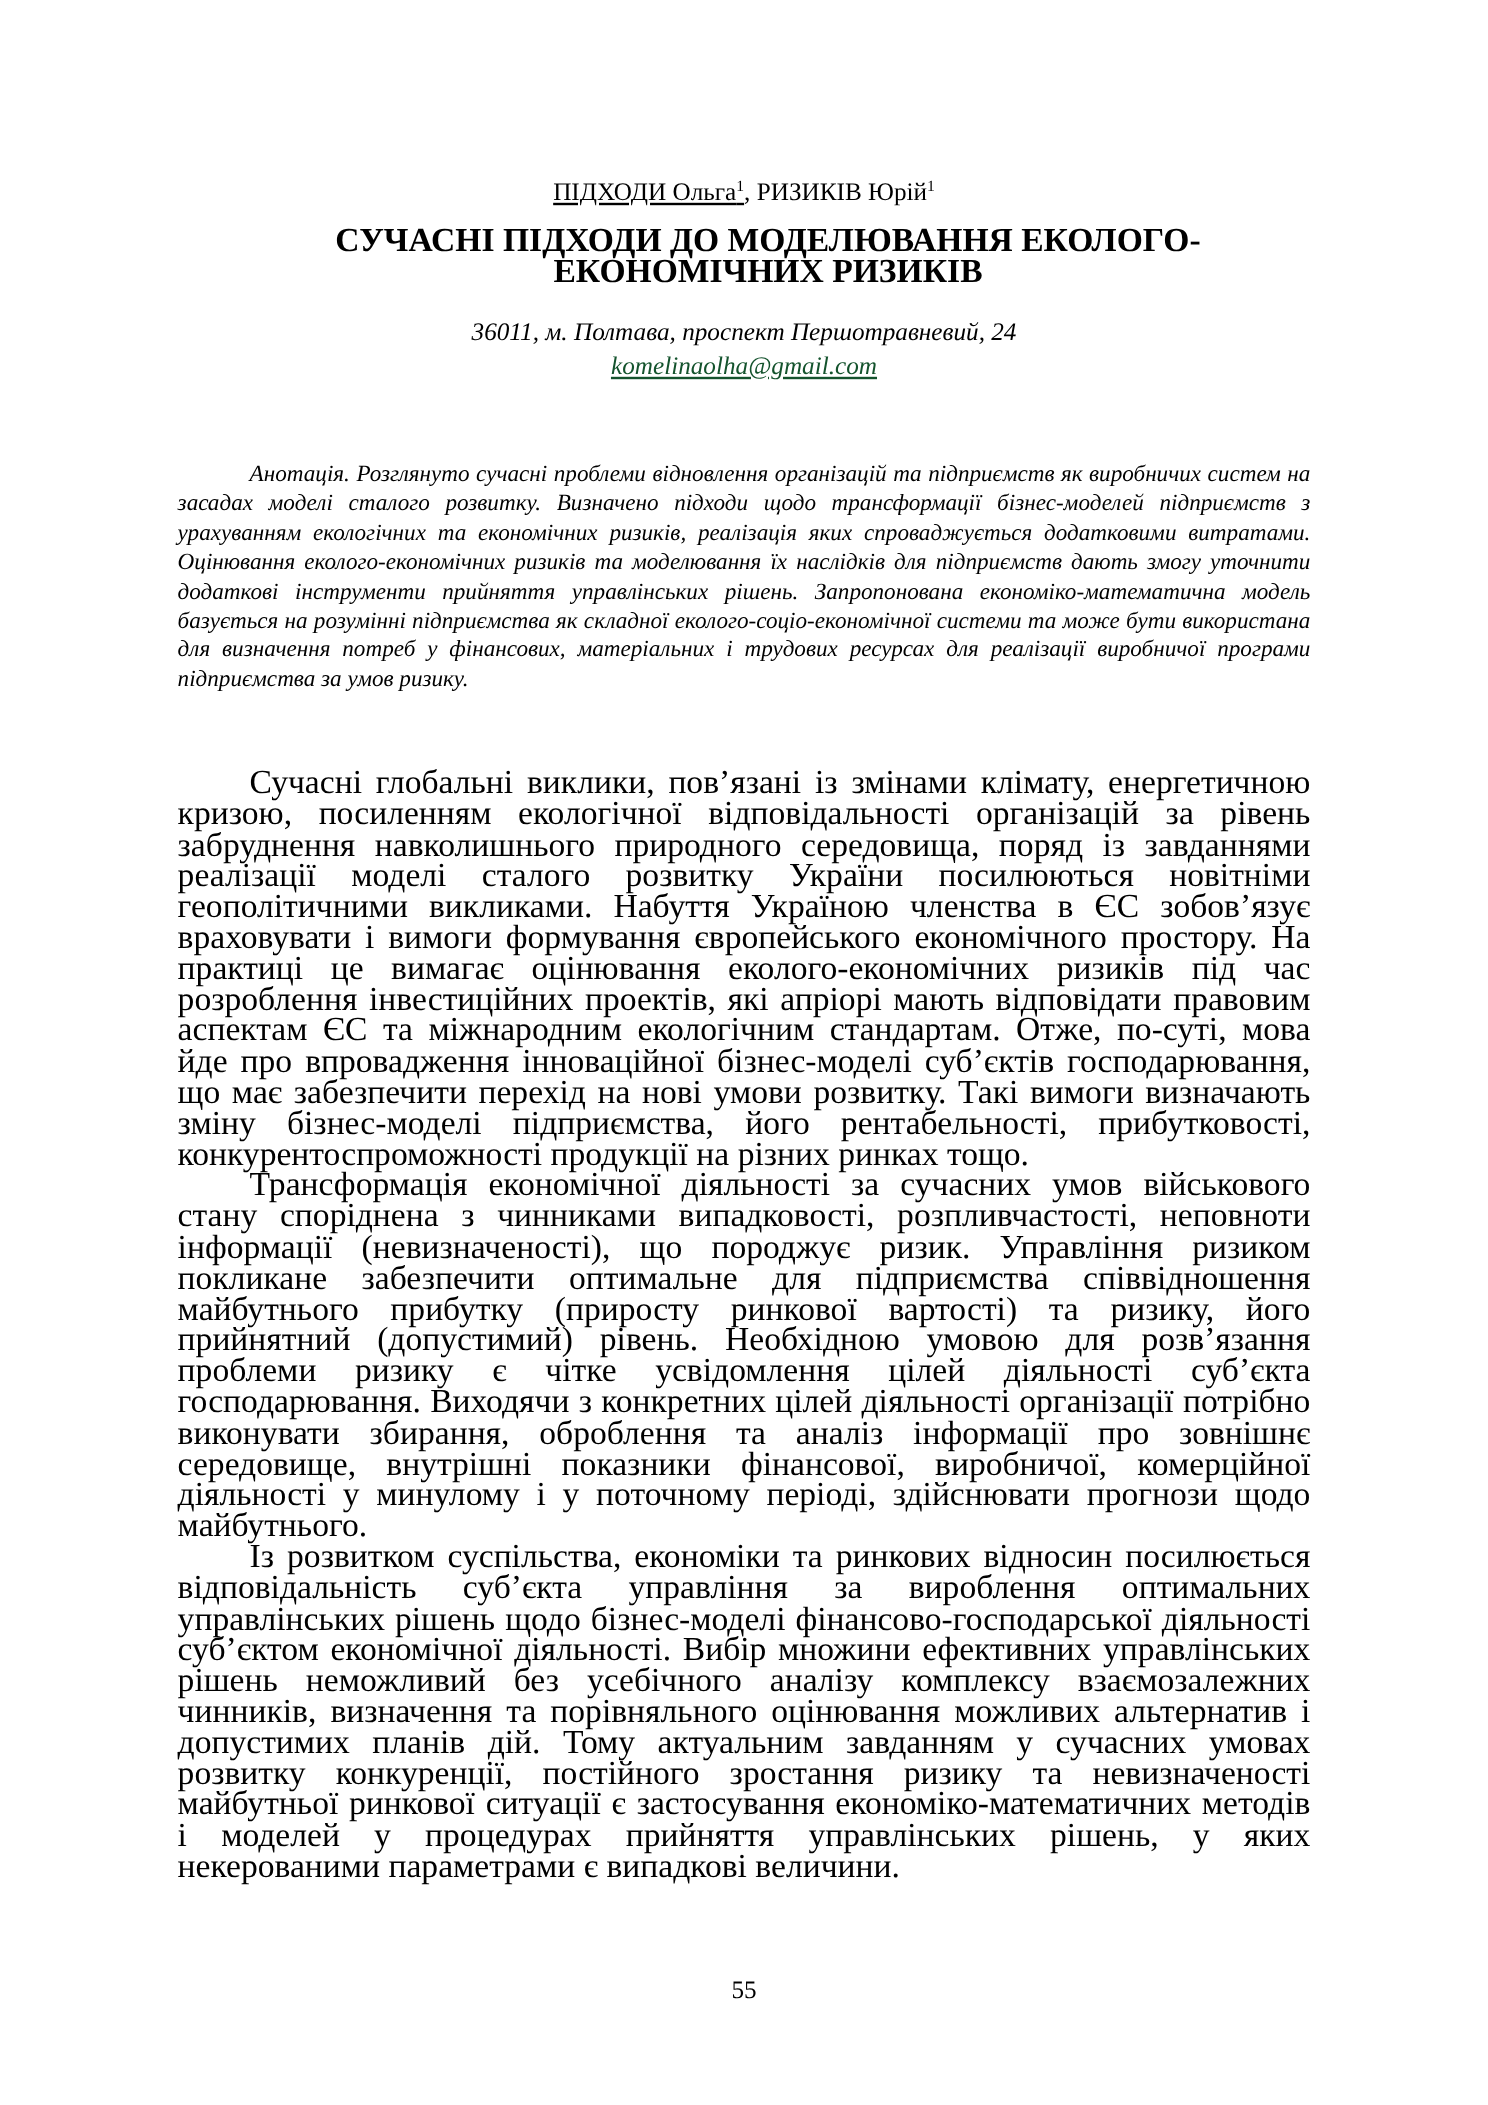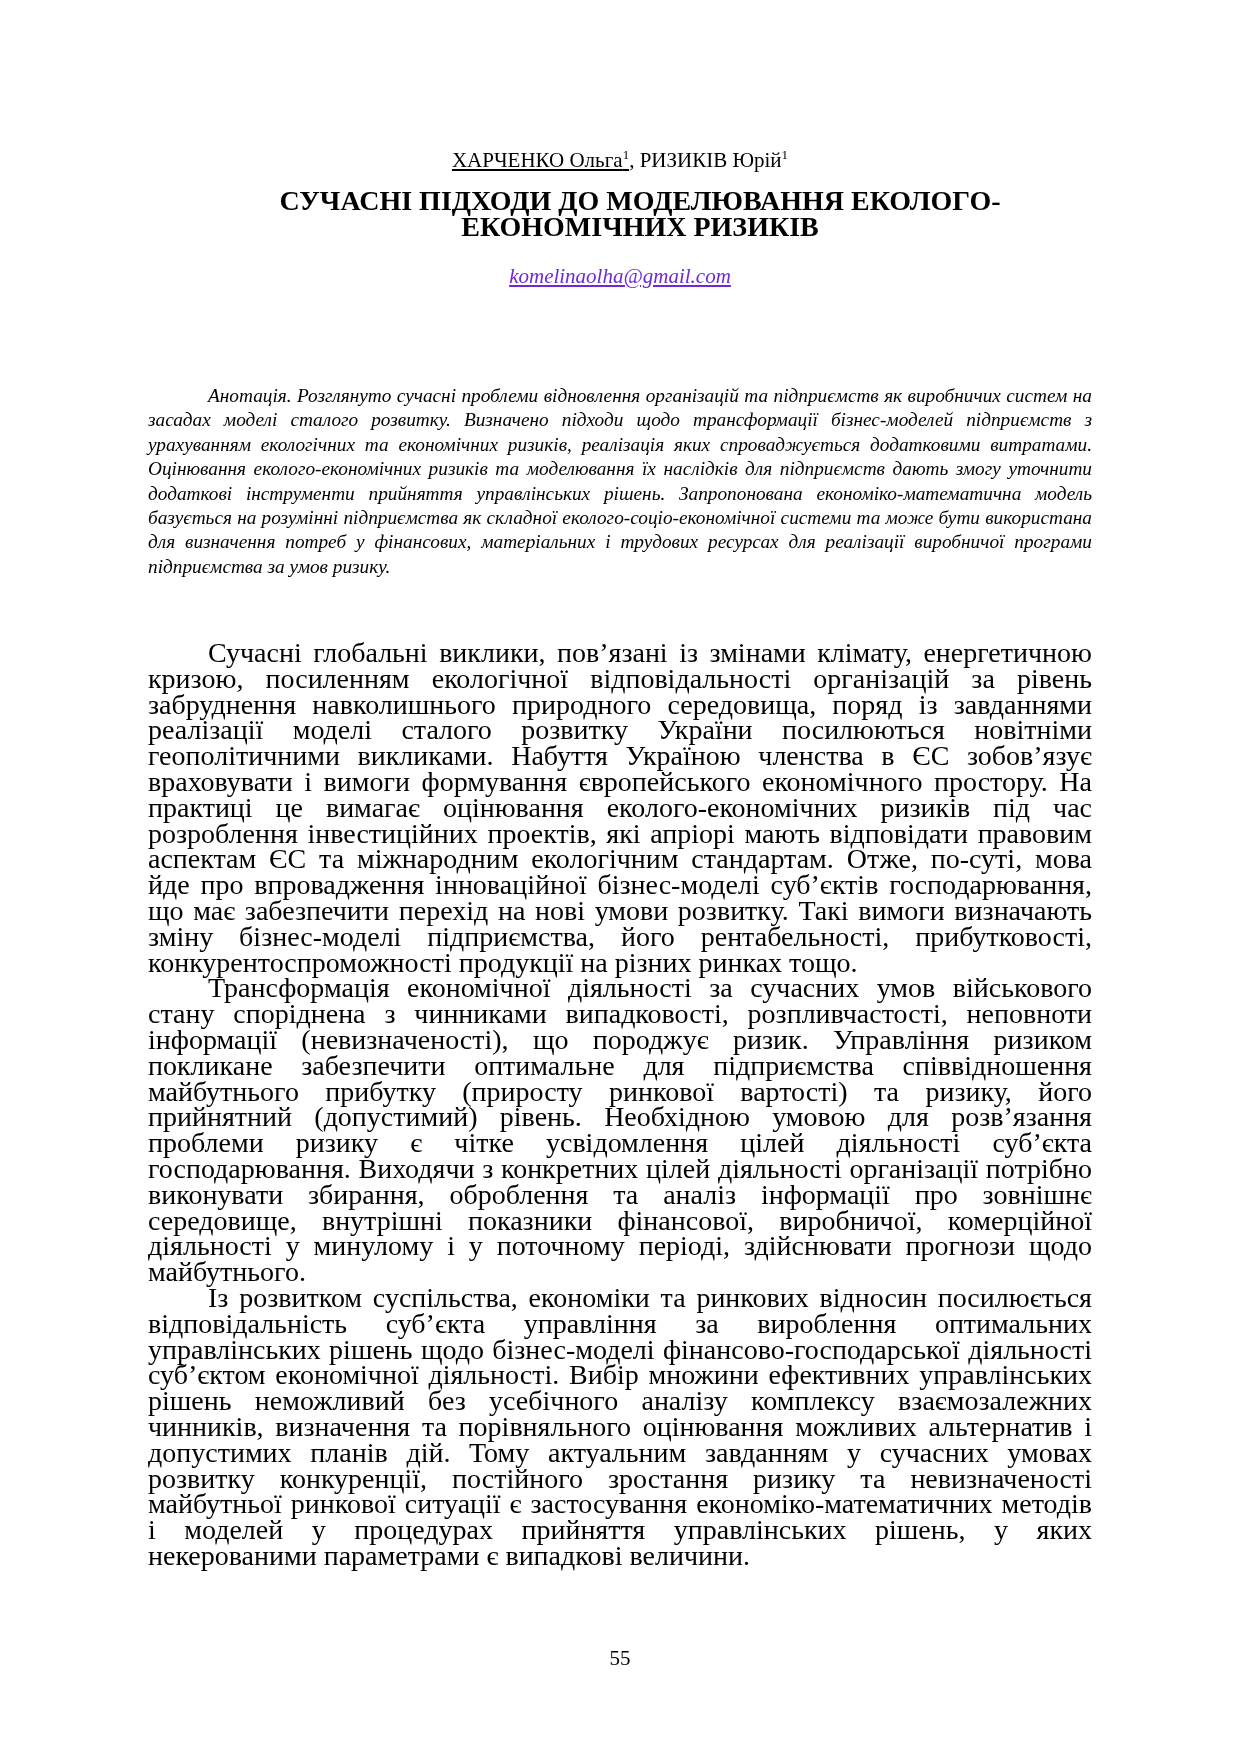--- a/index.html
+++ b/index.html
@@ -4,39 +4,40 @@
   <style>
     html, body { margin: 0; padding: 0; background: #ffffff; }
     body { width: 1240px; height: 1754px; position: relative; font-family: "Liberation Serif", serif; color: #000; }
     .page { position: absolute; left: 0; top: 0; width: 1240px; height: 1754px; }
     .authors { position: absolute; top: 148px; left: 0; width: 1240px; text-align: center; font-size: 21px; }
     .authors .u { text-decoration: underline; }
     .authors sup { font-size: 13px; vertical-align: super; line-height: 0; }
     .title { position: absolute; top: 188px; left: 200px; width: 880px; text-align: center; font-size: 28px; font-weight: bold; line-height: 26px; }
     .affil { position: absolute; top: 262px; left: 150px; width: 940px; text-align: center; font-size: 21px; font-style: italic; line-height: 29px; }
     .affil sup { font-size: 13px; line-height: 0; }
-    .affil a { color: #6d28d9; text-decoration: underline; }
+    .affil a { color: #14532d; text-decoration: underline; }
     .abstract { position: absolute; top: 384px; left: 148px; width: 944px; font-size: 19.3px; font-style: italic; line-height: 24.4px; text-align: justify; text-indent: 60px; }
     .abstract b { font-weight: normal; }
     .body { position: absolute; top: 640px; left: 148px; width: 944px; font-size: 28px; line-height: 25.8px; text-align: justify; }
     .body p { margin: 0; text-indent: 60px; }
     .pagenum { position: absolute; top: 1646px; left: 0; width: 1240px; text-align: center; font-size: 21px; }
   </style>
 </head>
 <body>
 
 <div class="page">
 
   <div class="authors">
-    <span class="u"><span>ХАРЧЕНКО Ольга</span><sup>1</sup></span><span>, </span><span>РИЗИКІВ Юрій</span><sup>1</sup>
+    <span class="u"><span>ПІДХОДИ Ольга</span><sup>1</sup></span><span>, </span><span>РИЗИКІВ Юрій</span><sup>1</sup>
   </div>
 
   <div class="title">СУЧАСНІ ПІДХОДИ ДО МОДЕЛЮВАННЯ ЕКОЛОГО-ЕКОНОМІЧНИХ РИЗИКІВ</div>
 
   <div class="affil">
+    <div>36011, м. Полтава, проспект Першотравневий, 24</div>
     <div><a>komelinaolha@gmail.com</a></div>
   </div>
 
   <div class="abstract"><b>Анотація.</b><span> Розглянуто сучасні проблеми відновлення організацій та підприємств як виробничих систем на засадах моделі сталого розвитку. Визначено підходи щодо трансформації бізнес-моделей підприємств з урахуванням екологічних та економічних  ризиків, реалізація яких спроваджується додатковими витратами. Оцінювання еколого-економічних ризиків та моделювання їх наслідків для підприємств дають змогу уточнити  додаткові інструменти прийняття управлінських рішень. Запропонована економіко-математична модель базується на розумінні підприємства як складної еколого-соціо-економічної системи та може бути використана для визначення потреб у фінансових, матеріальних і трудових ресурсах для реалізації виробничої програми підприємства за умов ризику.</span></div>
 
   <div class="body">
     <p>Сучасні глобальні виклики, пов’язані із змінами клімату, енергетичною кризою, посиленням екологічної відповідальності організацій за рівень забруднення навколишнього природного середовища, поряд із завданнями реалізації моделі сталого розвитку України посилюються новітніми геополітичними викликами. Набуття Україною членства в ЄС зобов’язує враховувати і вимоги формування європейського економічного простору. На практиці це вимагає оцінювання еколого-економічних ризиків під час розроблення інвестиційних проектів, які апріорі мають відповідати правовим аспектам ЄС та міжнародним екологічним стандартам. Отже, по-суті, мова йде про впровадження інноваційної бізнес-моделі суб’єктів господарювання, що має забезпечити перехід на нові умови розвитку. Такі вимоги визначають зміну бізнес-моделі підприємства, його рентабельності, прибутковості, конкурентоспроможності продукції на різних ринках тощо.</p>
     <p>Трансформація економічної діяльності за сучасних умов військового стану споріднена з чинниками випадковості, розпливчастості, неповноти інформації (невизначеності), що породжує ризик. Управління ризиком покликане забезпечити оптимальне для підприємства співвідношення майбутнього прибутку (приросту ринкової вартості) та ризику, його прийнятний (допустимий) рівень. Необхідною умовою для розв’язання проблеми ризику є чітке усвідомлення цілей діяльності суб’єкта господарювання. Виходячи з конкретних цілей діяльності організації потрібно виконувати збирання, оброблення та аналіз інформації про зовнішнє середовище, внутрішні показники фінансової, виробничої, комерційної діяльності у минулому і у поточному періоді, здійснювати прогнози щодо майбутнього.</p>
     <p>Із розвитком суспільства, економіки та ринкових відносин посилюється відповідальність суб’єкта управління за вироблення оптимальних управлінських рішень щодо бізнес-моделі фінансово-господарської діяльності суб’єктом економічної діяльності. Вибір множини ефективних управлінських рішень неможливий без усебічного аналізу комплексу взаємозалежних чинників, визначення та порівняльного оцінювання можливих альтернатив і допустимих планів дій. Тому актуальним завданням у сучасних умовах розвитку конкуренції, постійного зростання ризику та невизначеності майбутньої ринкової ситуації є застосування економіко-математичних методів і моделей у процедурах прийняття управлінських рішень, у яких некерованими параметрами є випадкові величини.</p>
   </div>

